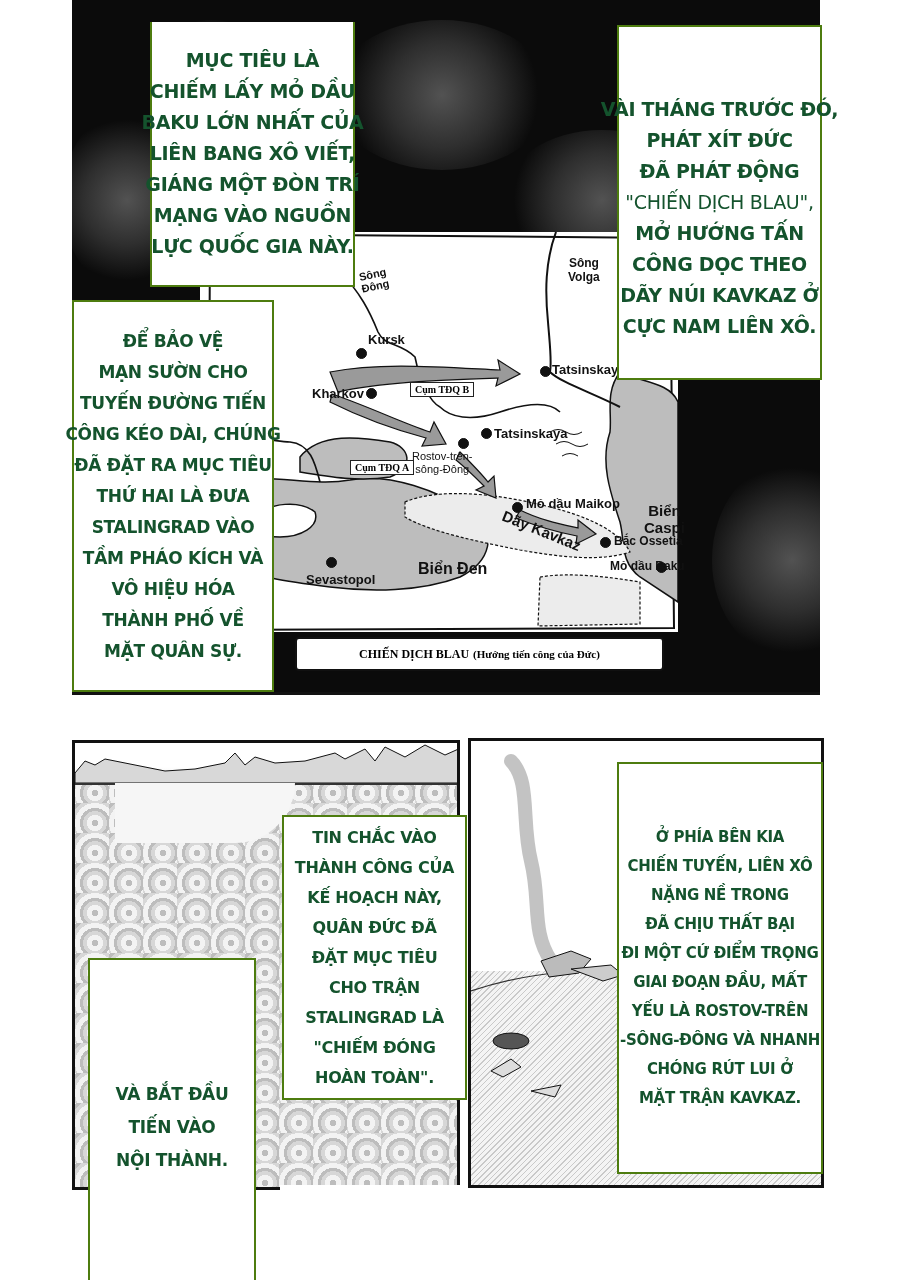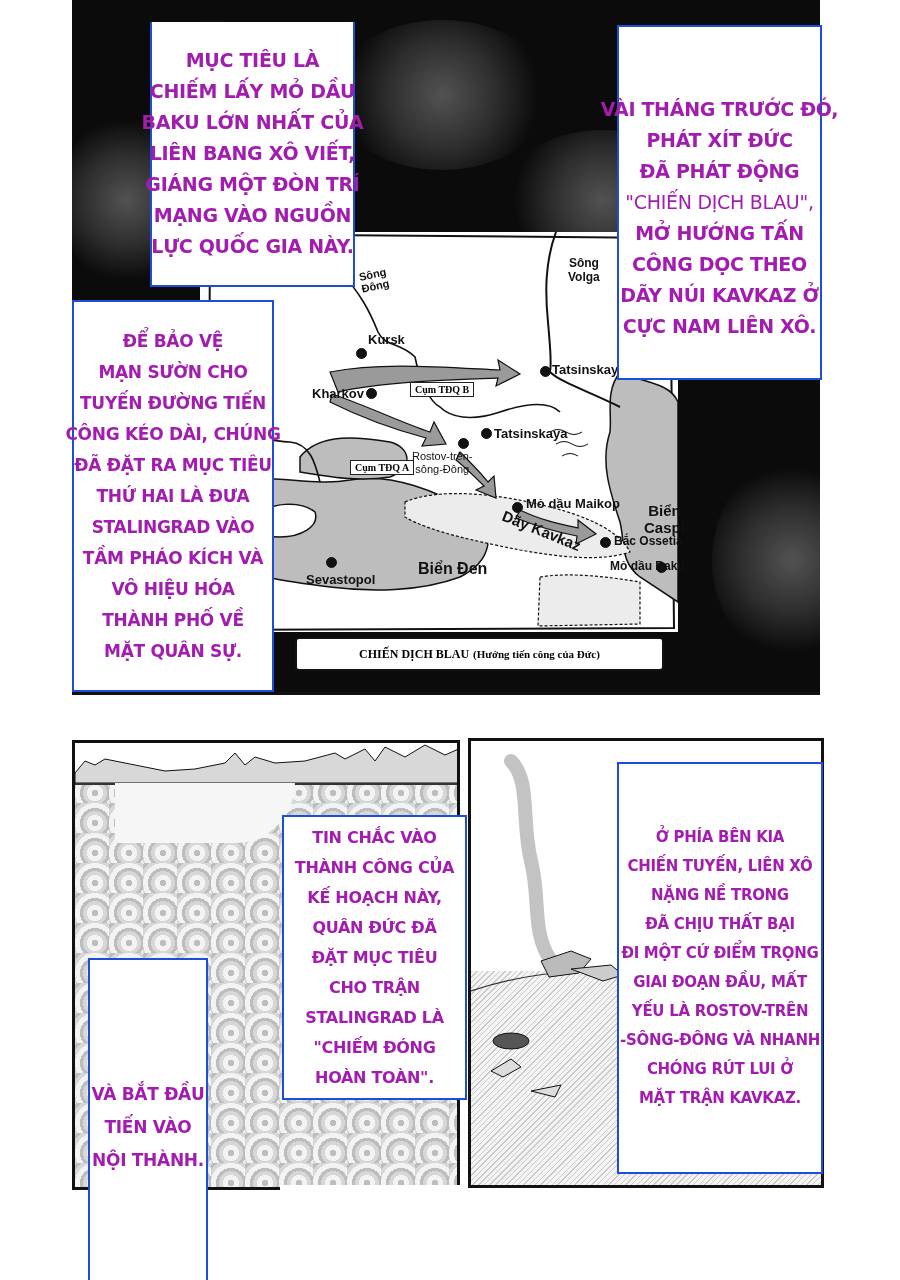--- a/index.html
+++ b/index.html
@@ -1,21 +1,21 @@
 <!DOCTYPE html>
 <html><head>
 <meta charset="utf-8">
 <style>
   html,body{margin:0;padding:0;background:#fff;}
   body{width:900px;height:1280px;position:relative;overflow:hidden;font-family:"DejaVu Sans",sans-serif;}
   .abs{position:absolute;}
   .panel-top{left:72px;top:0;width:748px;height:692px;background:#0b0b0b;overflow:hidden;border-bottom:3px solid #111;}
   .smoke{position:absolute;border-radius:50%;background:radial-gradient(circle,#6a6a6a 0%,#3a3a3a 40%,rgba(11,11,11,0) 72%);opacity:.75;}
-  .box{position:absolute;background:#fff;border:2px solid #1d4ed8;box-sizing:border-box;display:flex;flex-direction:column;justify-content:center;align-items:center;}
-  .cap{font-family:"DejaVu Sans",sans-serif;font-weight:bold;color:#a21caf;text-align:center;font-size:19px;line-height:31px;letter-spacing:-0.3px;}
+  .box{position:absolute;background:#fff;border:2px solid #4d7c0f;box-sizing:border-box;display:flex;flex-direction:column;justify-content:center;align-items:center;}
+  .cap{font-family:"DejaVu Sans",sans-serif;font-weight:bold;color:#14532d;text-align:center;font-size:19px;line-height:31px;letter-spacing:-0.3px;}
   .cap span{display:block;white-space:nowrap;}
   .map{position:absolute;left:200px;top:232px;width:478px;height:400px;background:#fff;}
   .lbl{position:absolute;font-family:"Liberation Sans",sans-serif;font-weight:bold;font-size:13px;color:#111;white-space:nowrap;}
   .city{position:absolute;width:9px;height:9px;border-radius:50%;background:#111;border:1px solid #111;}
   .tag{position:absolute;font-family:Liberation Serif, serif;font-size:10px;font-weight:bold;border:1px solid #222;background:#fff;padding:1px 4px;white-space:nowrap;margin-top:32px;}
   .banner{position:absolute;left:295px;top:637px;width:365px;height:30px;background:#fff;border:2px solid #111;border-radius:4px;display:flex;align-items:center;justify-content:center;font-family:"Liberation Serif",serif;font-size:12px;font-weight:bold;white-space:nowrap;}
   .banner small{font-weight:bold;font-size:11px;margin-left:4px;}
   .frame{position:absolute;border:3px solid #111;box-sizing:border-box;background:#fff;overflow:hidden;}
   .crowd{position:absolute;inset:0;background:
      repeating-radial-gradient(circle at 20px 20px,#bdbdbd 0 3px,#f3f3f3 3px 8px,#d7d7d7 8px 12px);background-size:34px 30px;}
@@ -167,21 +167,21 @@
     <span>KẾ HOẠCH NÀY,</span>
     <span>QUÂN ĐỨC ĐÃ</span>
     <span>ĐẶT MỤC TIÊU</span>
     <span>CHO TRẬN</span>
     <span>STALINGRAD LÀ</span>
     <span>"CHIẾM ĐÓNG</span>
     <span>HOÀN TOÀN".</span>
   </div>
 </div>
 
-<div class="box" style="left:88px;top:958px;width:120px;height:322px;justify-content:flex-start;border-bottom:none;">
+<div class="box" style="left:88px;top:958px;width:168px;height:322px;justify-content:flex-start;border-bottom:none;">
   <div class="cap" style="font-size:17px;line-height:33px;margin-top:118px;">
     <span>VÀ BẮT ĐẦU</span>
     <span>TIẾN VÀO</span>
     <span>NỘI THÀNH.</span>
   </div>
 </div>
 
 <div class="frame" style="left:468px;top:738px;width:356px;height:450px;">
   <div class="hatch" style="left:0;top:230px;width:356px;height:220px;"></div>
   <svg class="abs" style="left:0;top:0;" width="356" height="450">

